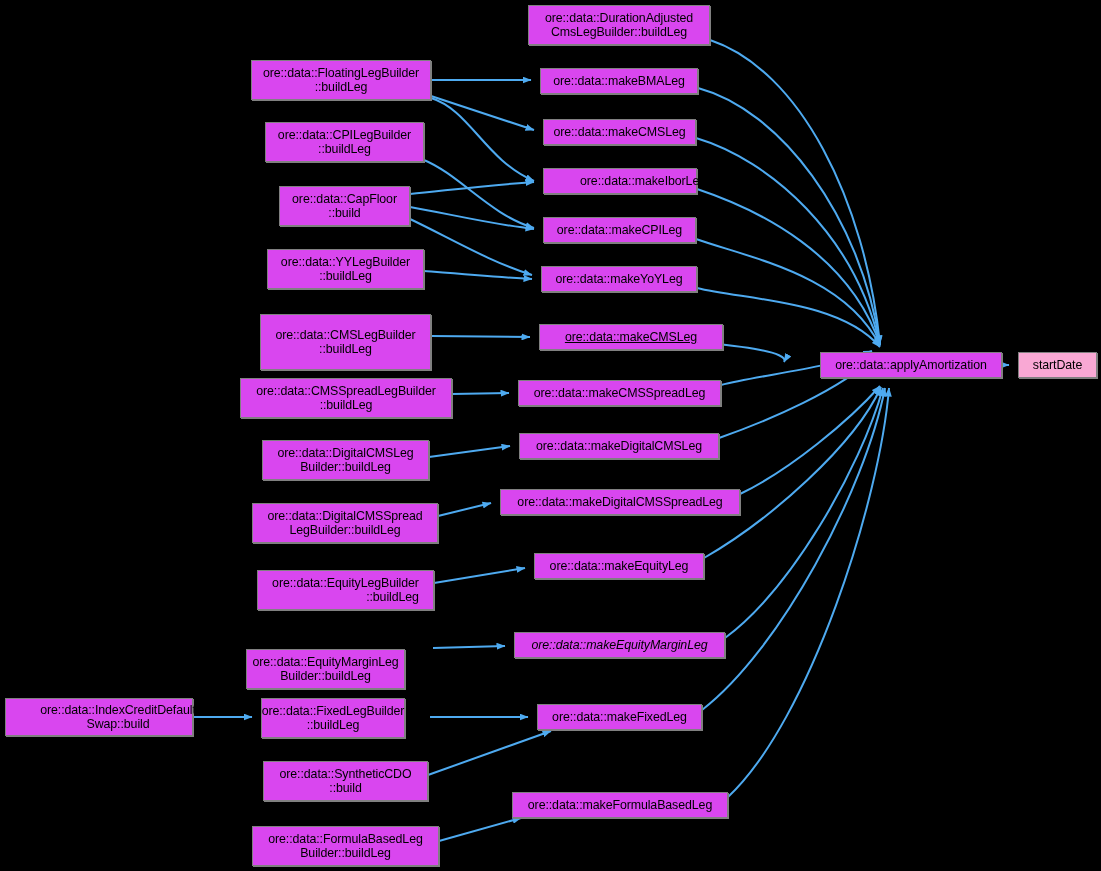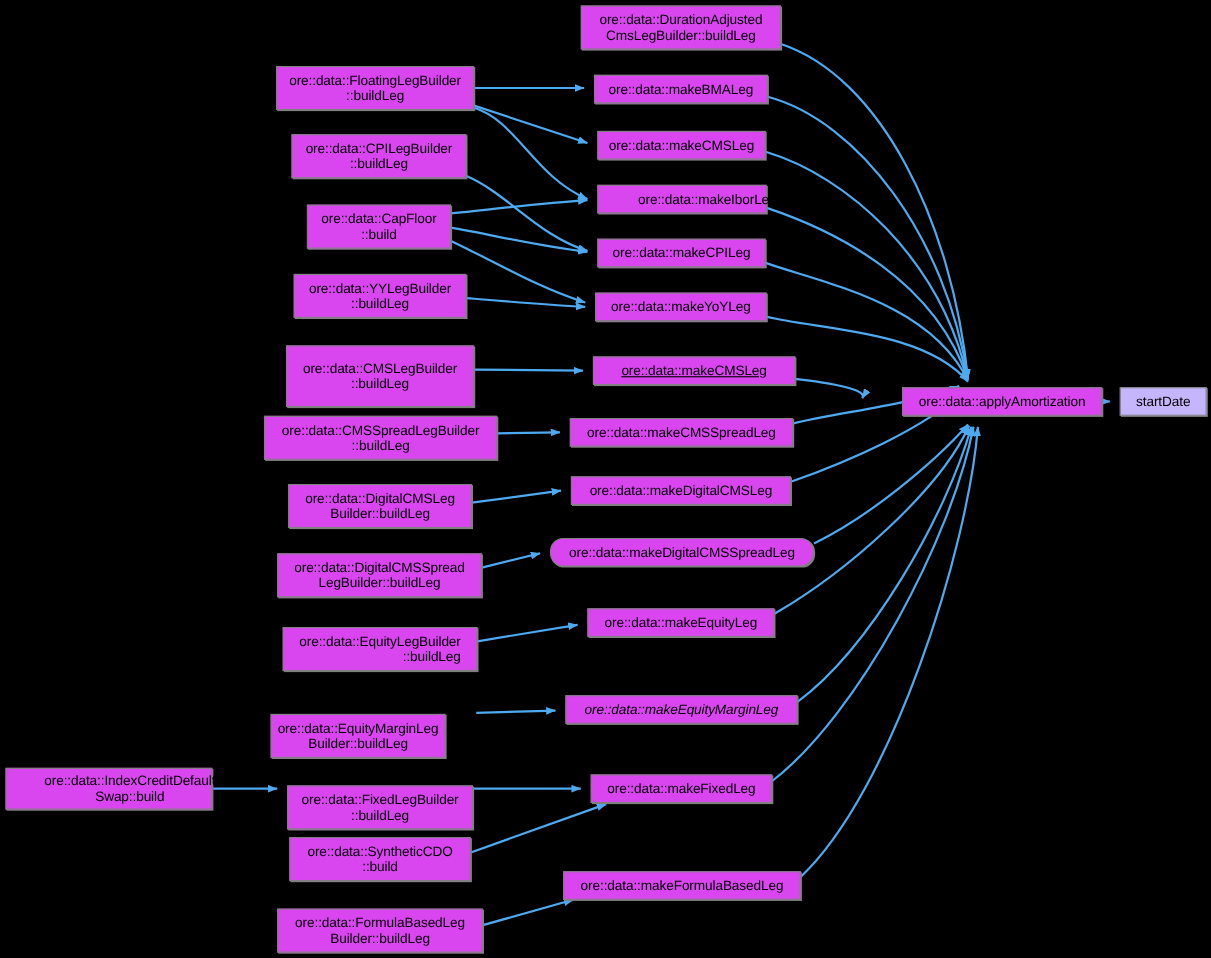--- a/index.html
+++ b/index.html
@@ -33,21 +33,21 @@
     justify-content: center;
     text-align: center;
     color: #000000;
     font-size: 12.4px;
     line-height: 14px;
     letter-spacing: -0.1px;
     white-space: pre-line;
     z-index: 2;
   }
   .node.highlight {
-    background: #c4b5fd;
+    background: #f9a8d4;
   }
 </style>
 </head>
 <body>
 
 <div id="graph-root">
 
   <svg id="edges" viewBox="0 0 1101 871" xmlns="http://www.w3.org/2000/svg">
     <defs>
       <marker id="arrowhead" markerWidth="9" markerHeight="7" refX="8.5" refY="3.5" orient="auto" markerUnits="userSpaceOnUse">
@@ -107,37 +107,37 @@
       <div class="node" style="left: 240px; top: 378px; width: 212px; height: 40px;">ore::data::CMSSpreadLegBuilder
 ::buildLeg</div>
       <div class="node" style="left: 262px; top: 440px; width: 167px; height: 40px;">ore::data::DigitalCMSLeg
 Builder::buildLeg</div>
       <div class="node" style="left: 252px; top: 503px; width: 186px; height: 40px;">ore::data::DigitalCMSSpread
 LegBuilder::buildLeg</div>
       <div class="node" style="left: 257px; top: 570px; width: 177px; height: 40px; text-align: right;">ore::data::EquityLegBuilder
 ::buildLeg</div>
       <div class="node" style="left: 246px; top: 633px; width: 159px; height: 40px; margin-top: 16px;">ore::data::EquityMarginLeg
 Builder::buildLeg</div>
-      <div class="node" style="left: 261px; top: 698px; width: 169px; height: 40px; margin-top: 16px;">ore::data::FixedLegBuilder
+      <div class="node" style="left: 261px; top: 698px; width: 144px; height: 40px;">ore::data::FixedLegBuilder
 ::buildLeg</div>
       <div class="node" style="left: 263px; top: 761px; width: 165px; height: 40px;">ore::data::SyntheticCDO
 ::build</div>
       <div class="node" style="left: 252px; top: 826px; width: 187px; height: 40px;">ore::data::FormulaBasedLeg
 Builder::buildLeg</div>
       <div class="node" style="left: 528px; top: 5px; width: 182px; height: 40px;">ore::data::DurationAdjusted
 CmsLegBuilder::buildLeg</div>
       <div class="node" style="left: 540px; top: 68px; width: 158px; height: 26px;">ore::data::makeBMALeg</div>
       <div class="node" style="left: 543px; top: 119px; width: 153px; height: 26px;">ore::data::makeCMSLeg</div>
       <div class="node" style="left: 543px; top: 168px; width: 154px; height: 26px; padding-left: 46px;">ore::data::makeIborLeg</div>
       <div class="node" style="left: 543px; top: 217px; width: 153px; height: 26px;">ore::data::makeCPILeg</div>
       <div class="node" style="left: 541px; top: 266px; width: 156px; height: 26px;">ore::data::makeYoYLeg</div>
       <div class="node" style="left: 539px; top: 324px; width: 184px; height: 26px; text-decoration: underline;">ore::data::makeCMSLeg</div>
       <div class="node" style="left: 518px; top: 380px; width: 203px; height: 26px;">ore::data::makeCMSSpreadLeg</div>
       <div class="node" style="left: 519px; top: 433px; width: 200px; height: 26px;">ore::data::makeDigitalCMSLeg</div>
-      <div class="node" style="left: 500px; top: 489px; width: 240px; height: 26px; border-radius: 12px;">ore::data::makeDigitalCMSSpreadLeg</div>
+      <div class="node" style="left: 500px; top: 489px; width: 240px; height: 26px;">ore::data::makeDigitalCMSSpreadLeg</div>
       <div class="node" style="left: 534px; top: 553px; width: 170px; height: 26px;">ore::data::makeEquityLeg</div>
       <div class="node" style="left: 514px; top: 632px; width: 211px; height: 26px; font-style: italic;">ore::data::makeEquityMarginLeg</div>
       <div class="node" style="left: 537px; top: 704px; width: 165px; height: 26px;">ore::data::makeFixedLeg</div>
       <div class="node" style="left: 512px; top: 792px; width: 216px; height: 26px;">ore::data::makeFormulaBasedLeg</div>
       <div class="node" style="left: 791px; top: 352px; width: 182px; height: 26px; margin-left: 29px;">ore::data::applyAmortization</div>
       <div class="node highlight" style="left: 1018px; top: 352px; width: 79px; height: 26px;">startDate</div>
     </div>
 
 </div>
 

